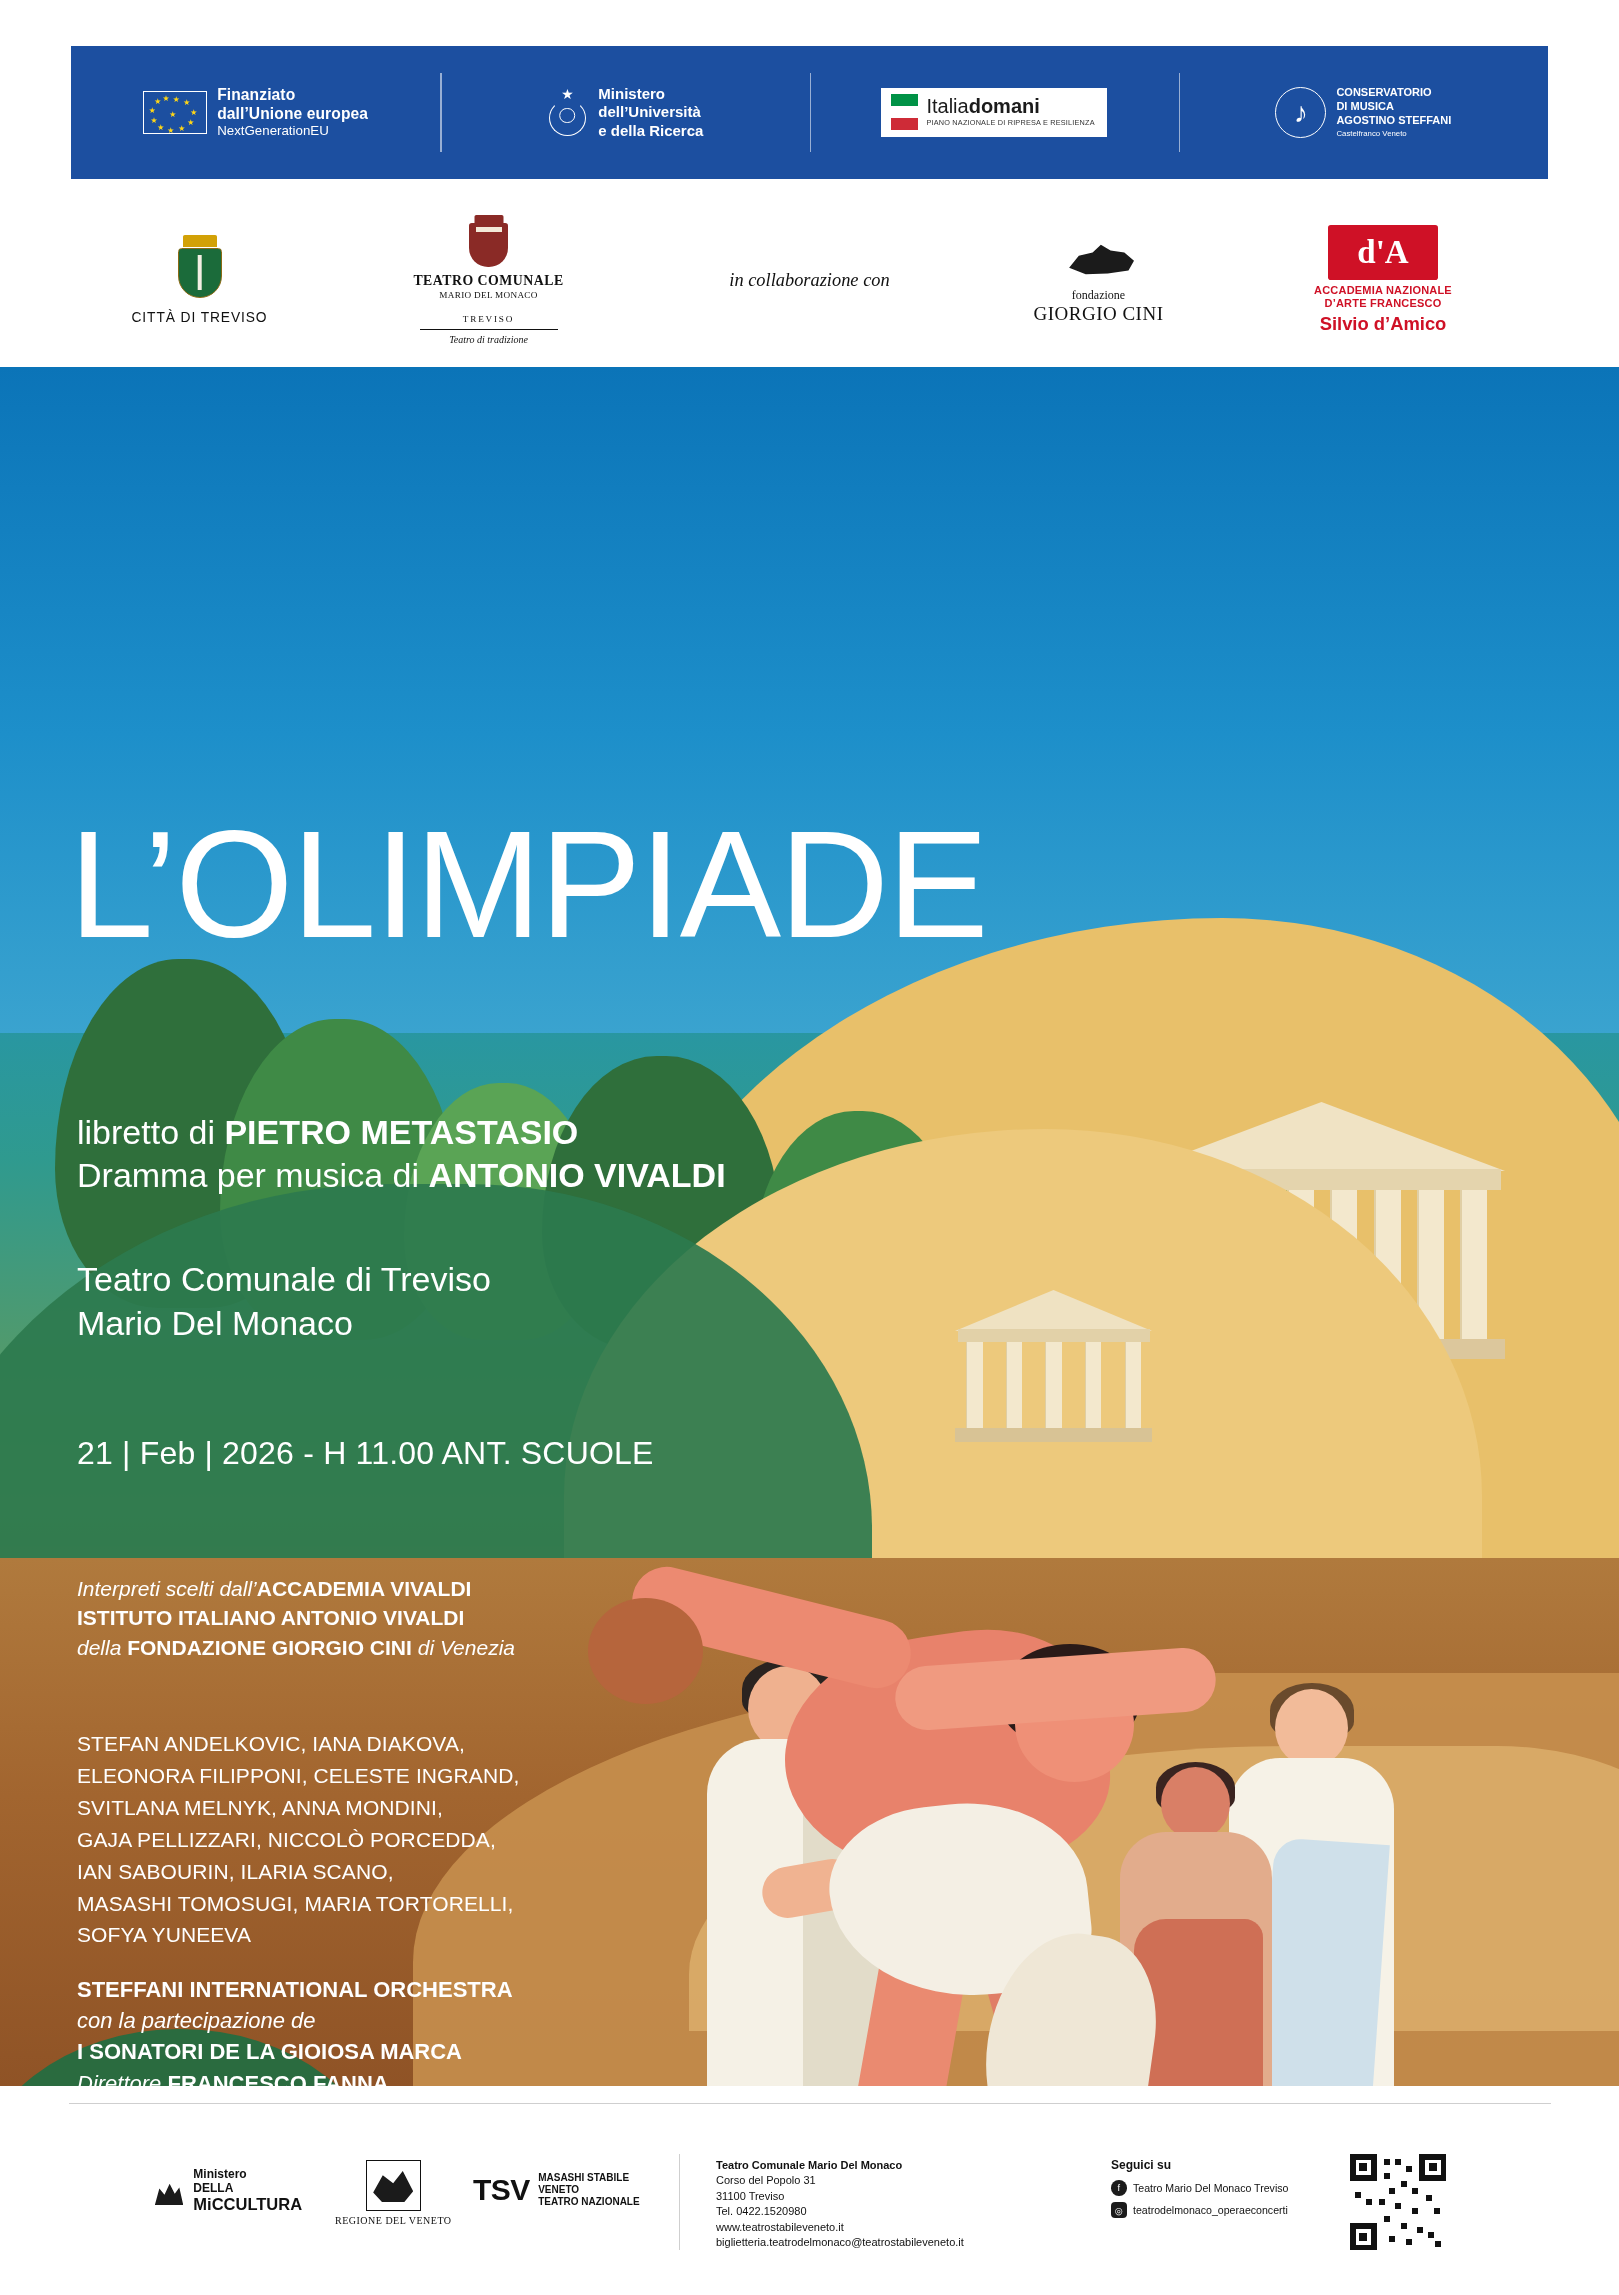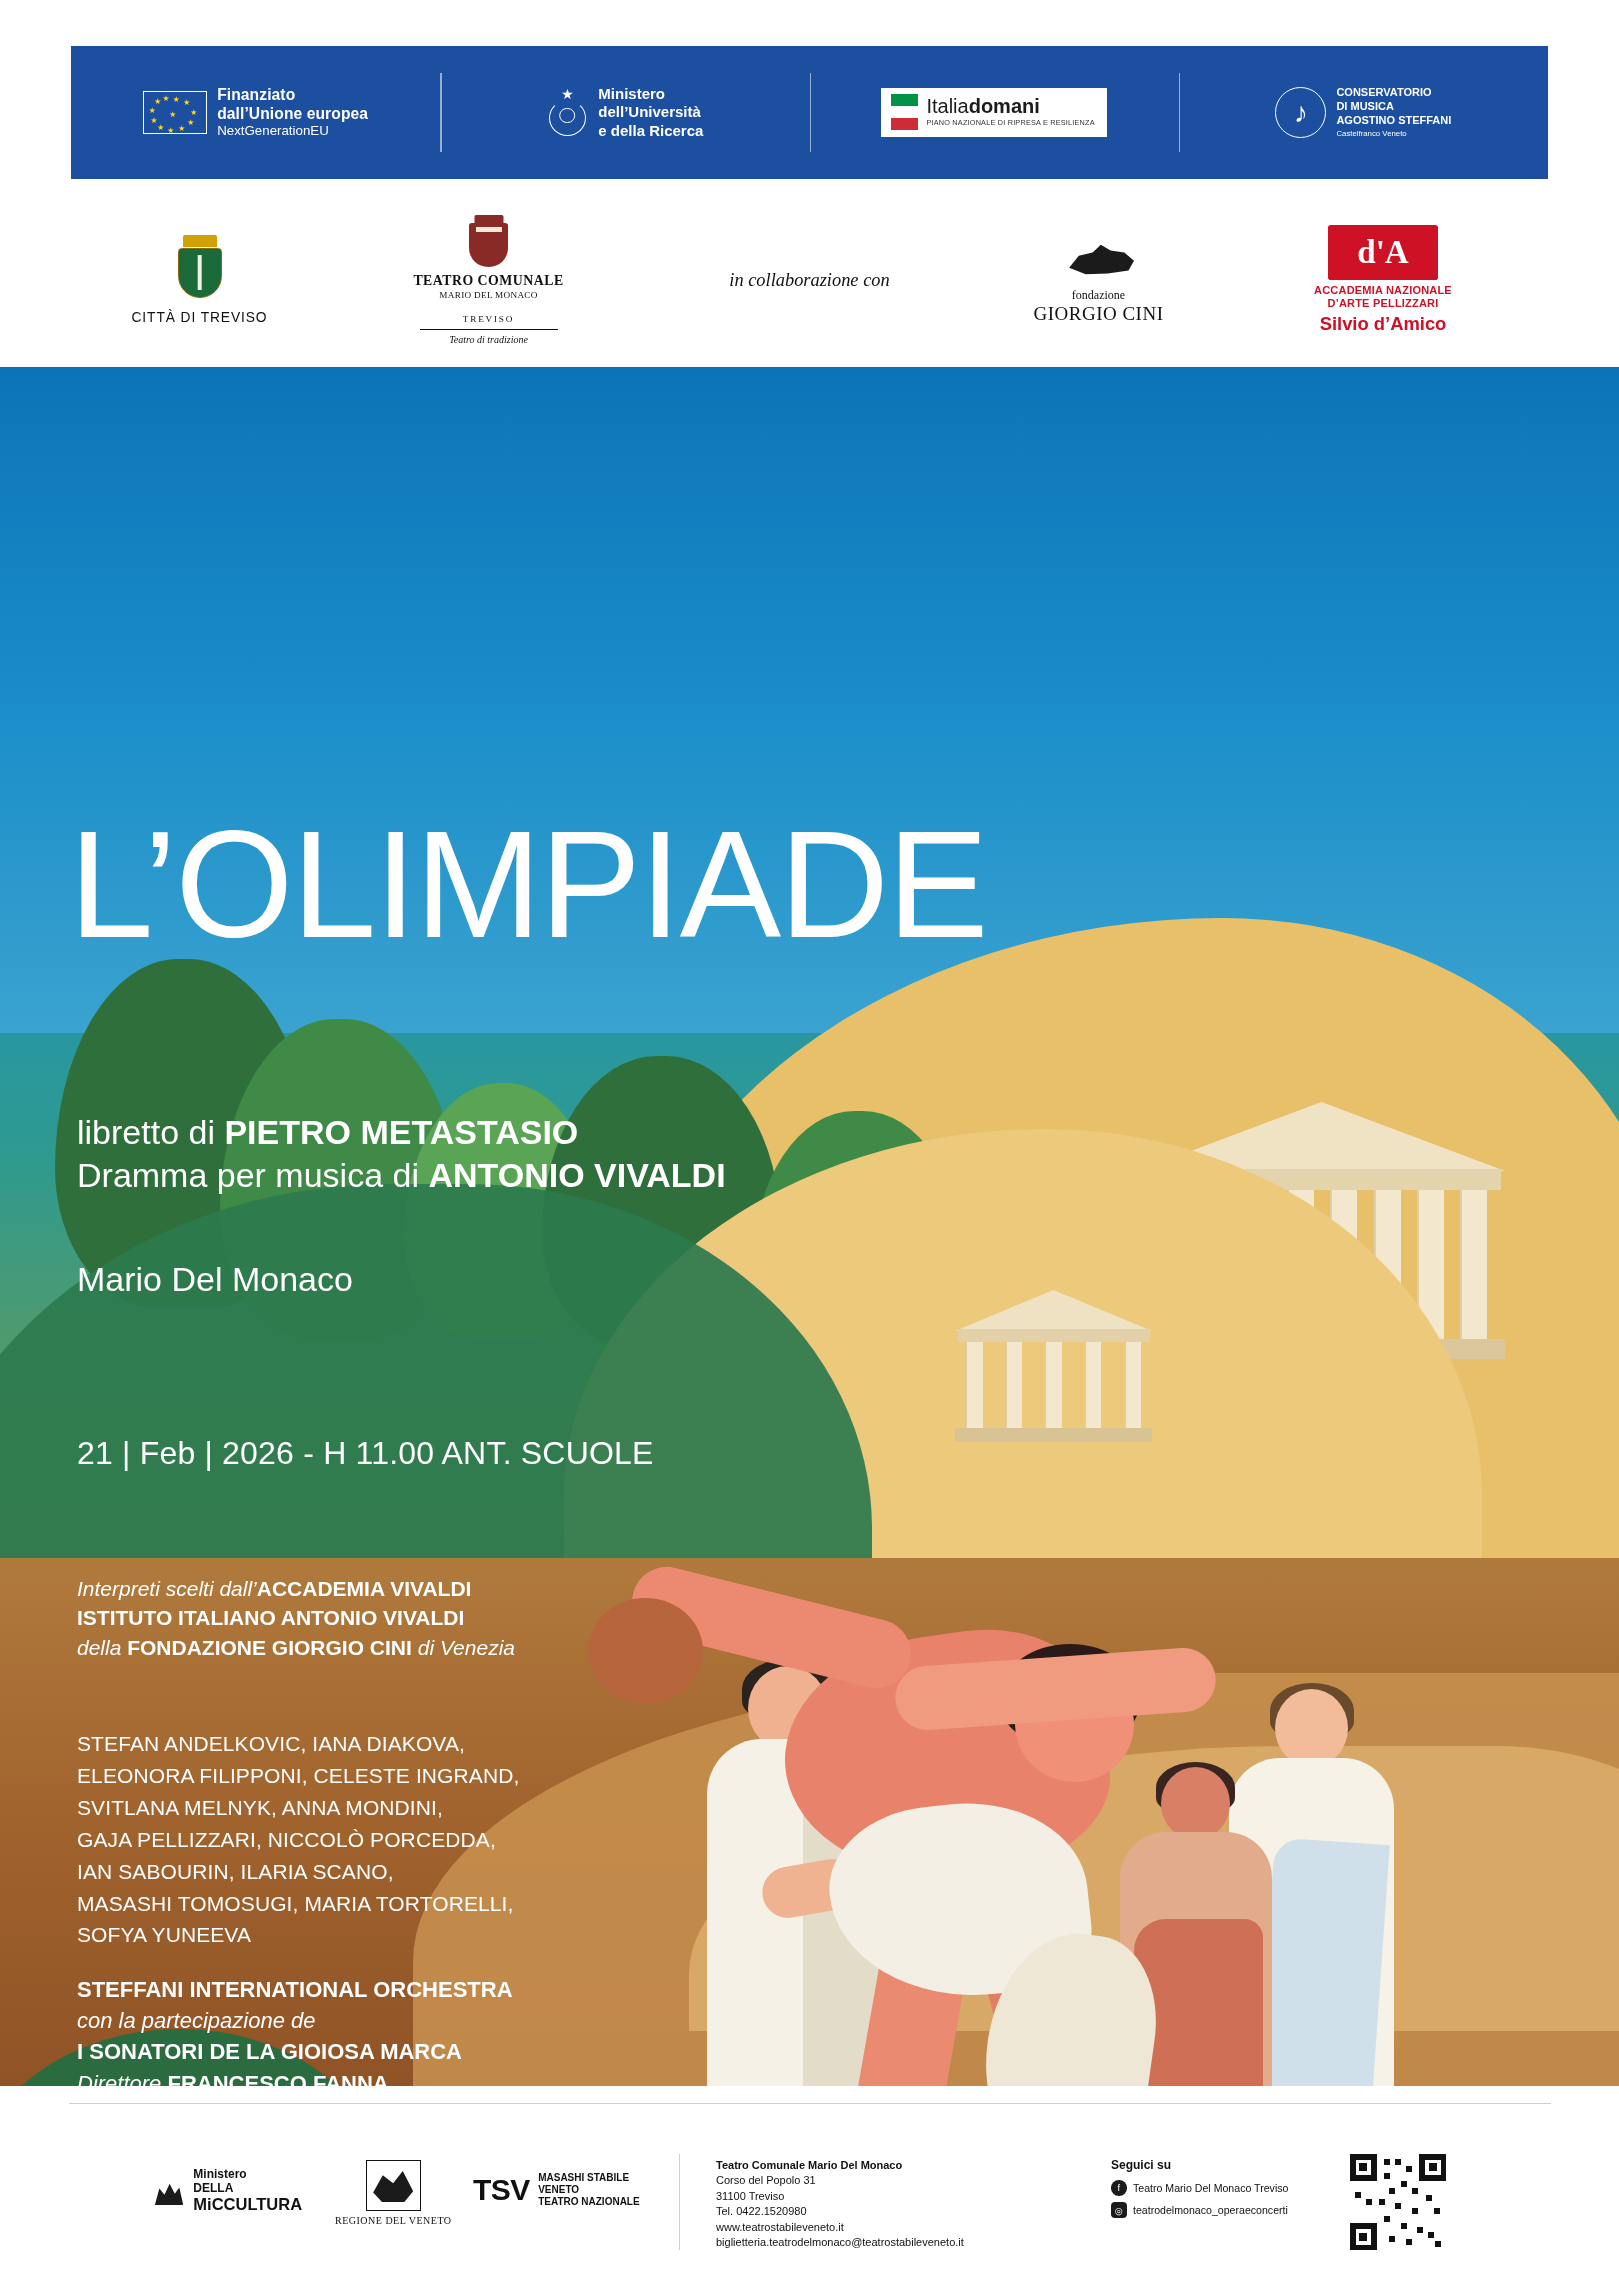--- a/index.html
+++ b/index.html
@@ -638,21 +638,21 @@
         <div class="cini-t1">fondazione</div>
         <div class="cini-t2">GIORGIO CINI</div>
       </div>
     </div>
 
     <div class="lr-cell lr-5">
       <div class="silvio-logo">
         <div class="mark"></div>
         <div class="silvio-t1">
           <div>ACCADEMIA NAZIONALE</div>
-          <div>D’ARTE PELLIZZARI</div>
+          <div>D’ARTE FRANCESCO</div>
         </div>
         <div class="silvio-t2">Silvio d’Amico</div>
       </div>
     </div>
   </div>
 
   <div class="hero">
     <div class="sky"></div>
 
     <div class="hill-yellow"></div>
@@ -742,20 +742,21 @@
     <div class="credits">
       <div class="l1">
         <span>libretto di </span><b>PIETRO METASTASIO</b>
       </div>
       <div class="l1">
         <span>Dramma per musica di </span><b>ANTONIO VIVALDI</b>
       </div>
     </div>
 
     <div class="venue">
+      <div>Teatro Comunale di Treviso</div>
       <div>Mario Del Monaco</div>
     </div>
 
     <div class="dates">
       <div>21 | Feb | 2026 - H 11.00 ANT. SCUOLE</div>
     </div>
 
     <div class="interpreti">
       <div><i>Interpreti scelti dall’</i><b>ACCADEMIA VIVALDI</b></div>
       <div><b>ISTITUTO ITALIANO ANTONIO VIVALDI</b></div>

